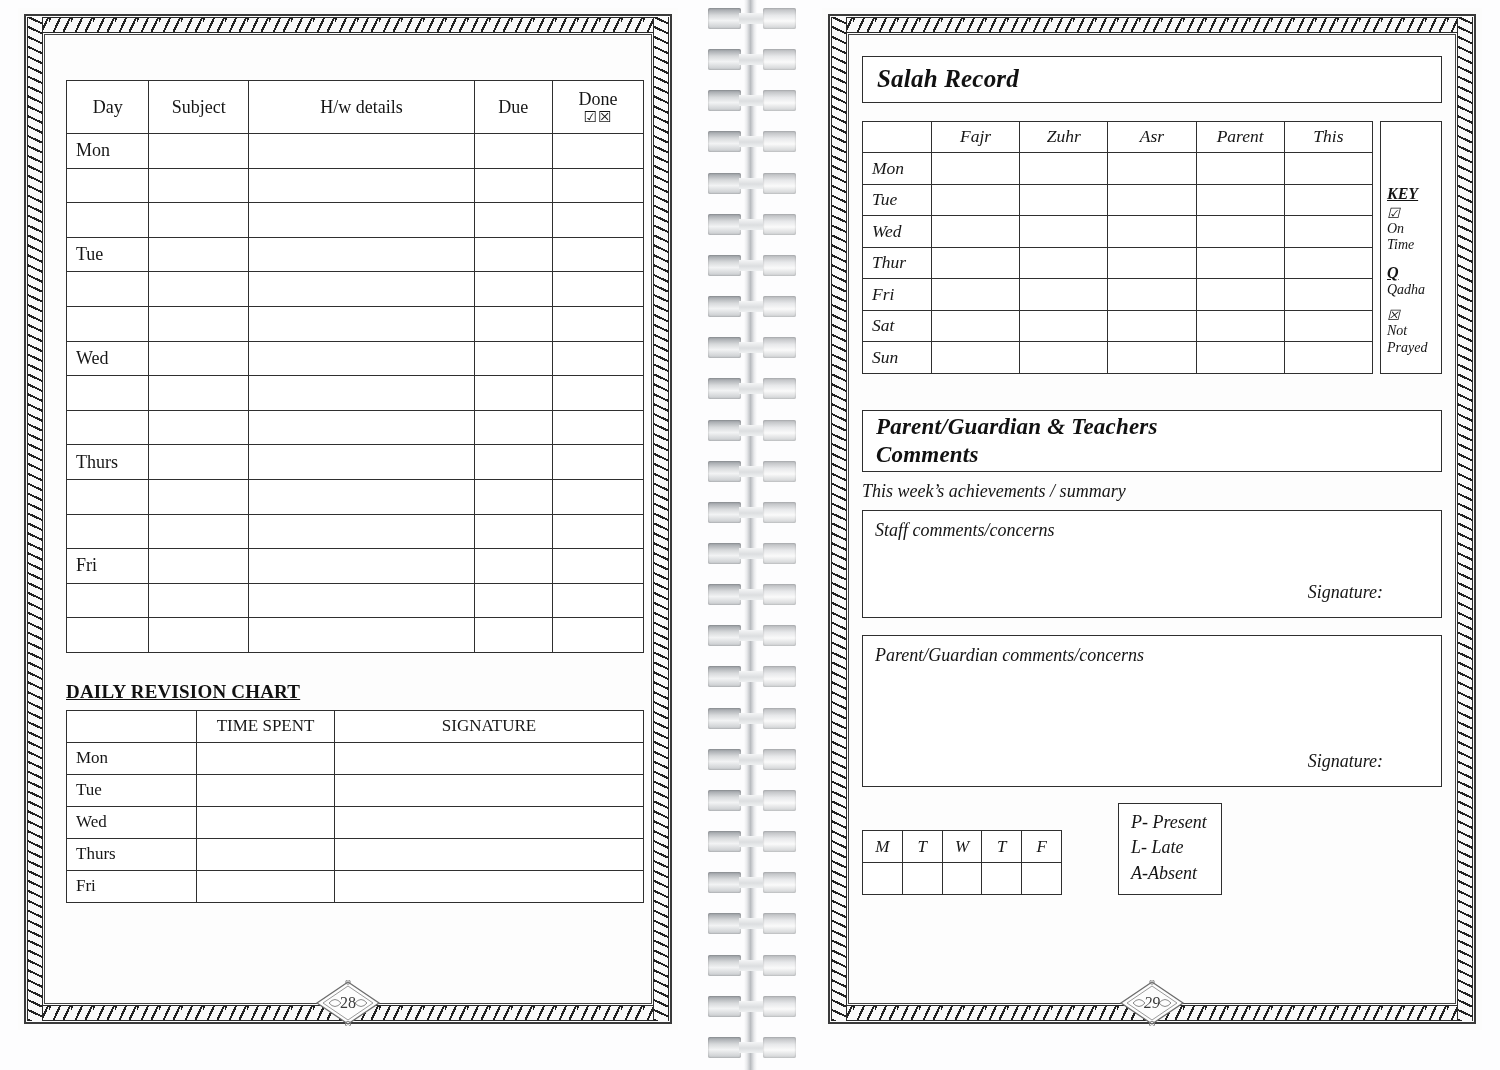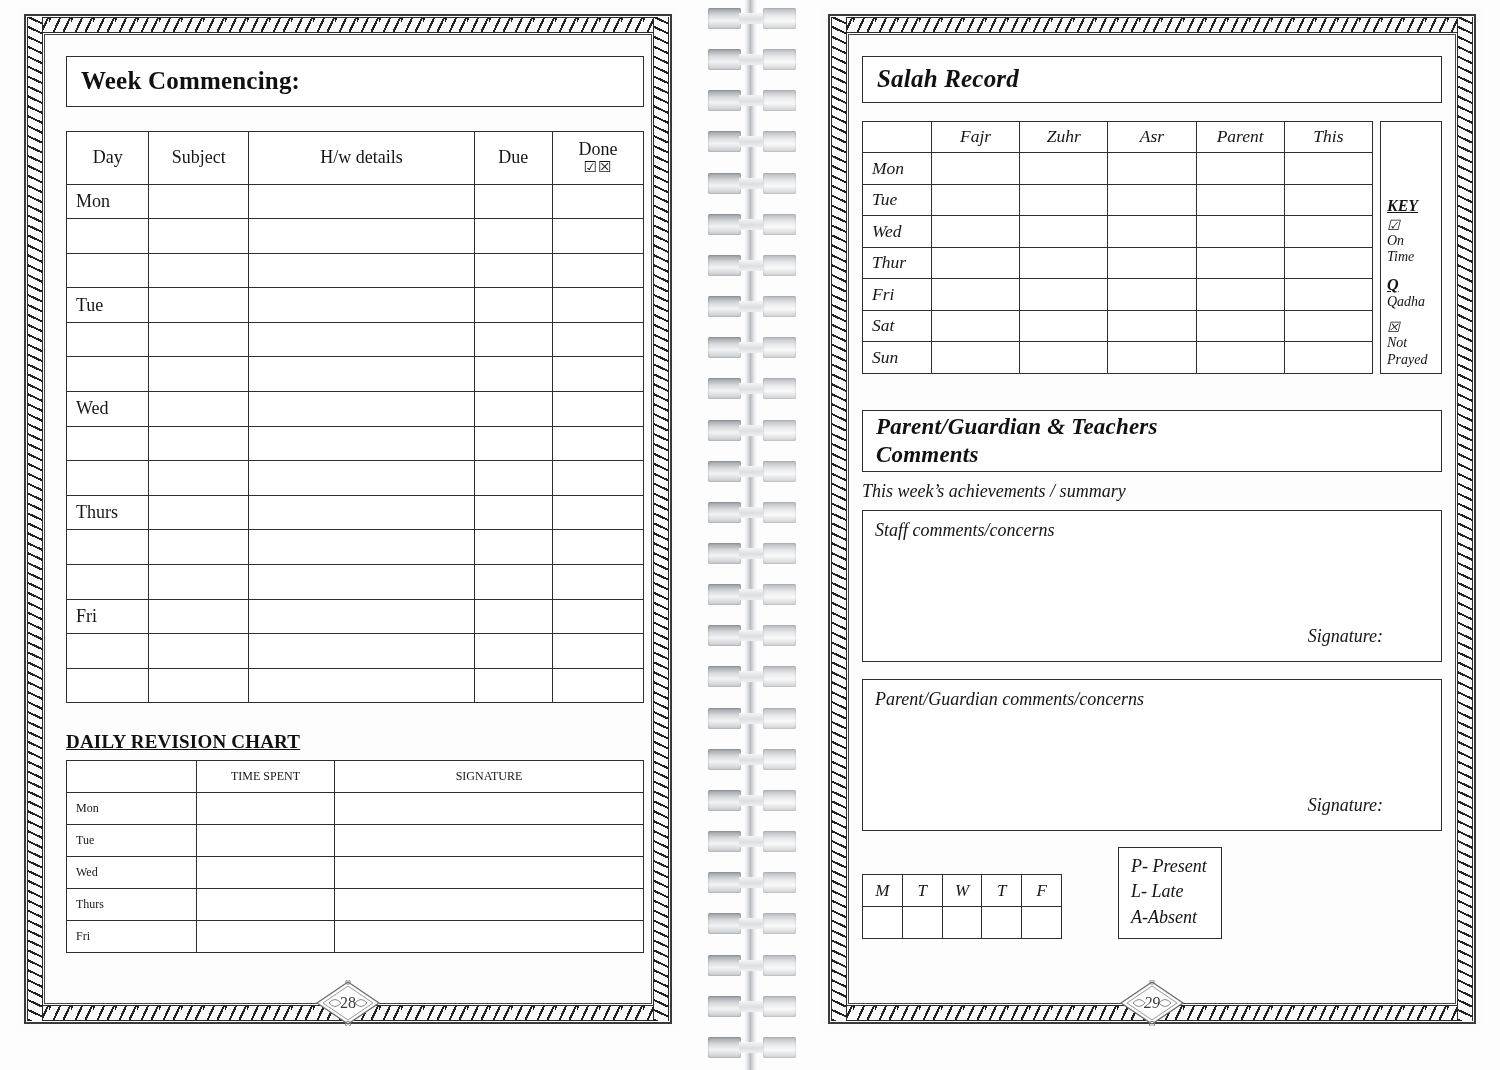--- a/index.html
+++ b/index.html
@@ -164,21 +164,21 @@
 
   
   .section-title {
     font-weight: bold;
     font-size: 19px;
     text-decoration: underline;
     color: #111;
     margin: 0 0 7px 0;
     letter-spacing: .2px;
   }
-  #rev-table th, #rev-table td { height: 31px; font-size: 12px; }
+  #rev-table th, #rev-table td { height: 31px; font-size: 17px; }
   #rev-table .c-lbl { width: 130px; }
   #rev-table .c-time { width: 138px; }
 
   
   .salah-wrap { display: flex; align-items: stretch; gap: 7px; }
   #salah-table { flex: 1 1 auto; }
   #salah-table th, #salah-table td { height: 30.5px; font-size: 17.5px; }
   #salah-table .c-day { width: 68px; }
   .keybox {
     width: 62px;
@@ -195,21 +195,21 @@
   }
   .keybox .ktitle {
     font-weight: bold;
     font-size: 16px;
     text-decoration: underline;
     margin-bottom: 2px;
   }
   .keybox .kglyph { font-size: 14px; line-height: 1.1; }
   .keybox .kglyph.q { font-weight: bold; text-decoration: underline; font-size: 16px; }
   .keybox .klabel { margin-bottom: 10px; }
-  .keybox .klabel.last { margin-bottom: 0; }
+  .keybox .klabel.last { margin-bottom: 12px; }
 
   
   .lead-line {
     font-size: 18px;
     color: #141414;
     margin: 9px 0 8px 0;
   }
   .cbox {
     border: 1.4px solid #2f2f2f;
     box-sizing: border-box;
@@ -293,23 +293,20 @@
 <div class="sheet" id="sheet-left">
   <div class="frame-outer"></div>
   <div class="braid braid-h braid-top"></div>
   <div class="braid braid-h braid-bottom"></div>
   <div class="braid braid-v braid-left"></div>
   <div class="braid braid-v braid-right"></div>
   <div class="frame-inner"></div>
 
   <div class="content">
 
-    <div class="banner">
-      <div class="btext">Week Commencing:</div>
-    </div>
 
     <table class="grid" id="hw-table" style="margin-top:24px;">
       <colgroup>
         <col class="c-day">
           <col class="c-subj">
           <col class="c-det">
           <col class="c-due">
           <col class="c-done">
       </colgroup>
       <thead>
@@ -727,21 +724,21 @@
       </div>
     </div>
 
     <div class="banner" style="margin-top:36px;padding:2px 13px;">
       <div class="btext" style="font-size:23px;">Parent/Guardian &amp; Teachers</div>
       <div class="btext" style="font-size:23px;">Comments</div>
     </div>
 
     <div class="lead-line">This week’s achievements / summary</div>
 
-    <div class="cbox" style="height:152px;">
+    <div class="cbox" style="height:108px;">
       <div class="clabel">Staff comments/concerns</div>
       <div class="csig">Signature:</div>
     </div>
 
     <div class="cbox" style="height:152px;margin-top:17px;">
       <div class="clabel">Parent/Guardian comments/concerns</div>
       <div class="csig">Signature:</div>
     </div>
 
     <div class="att-row">

